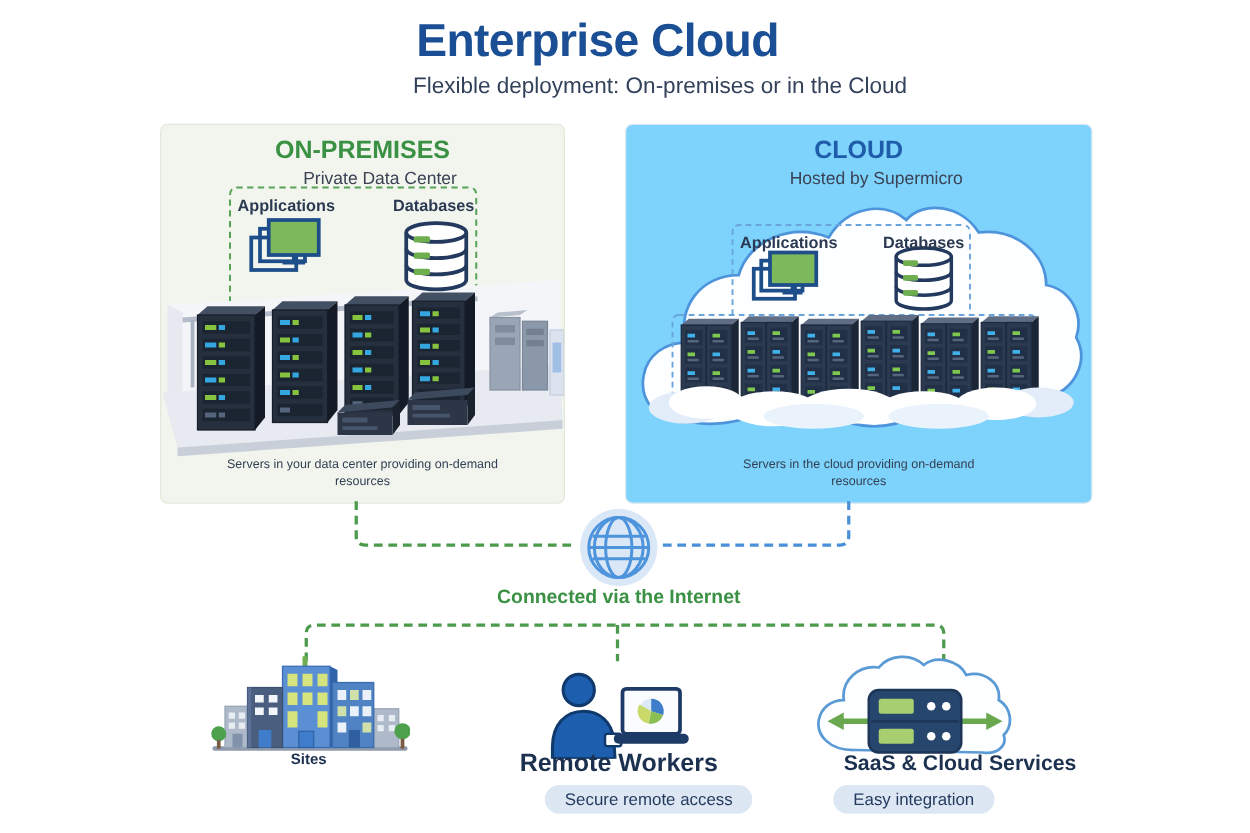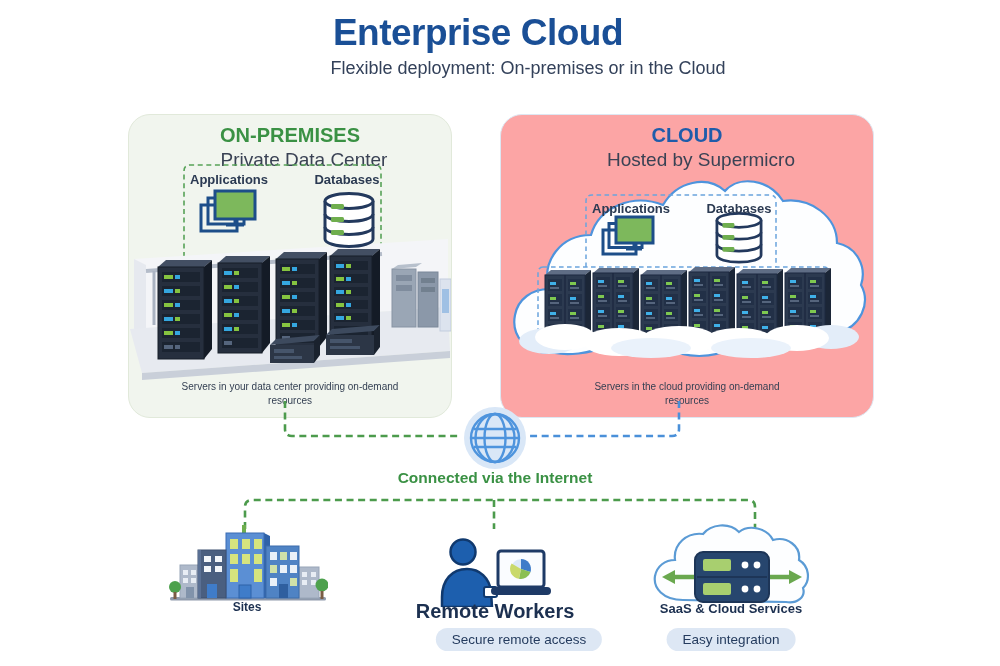--- a/index.html
+++ b/index.html
@@ -7,29 +7,29 @@
           font-family:"Liberation Sans",sans-serif;overflow:hidden;}
   .abs{position:absolute;}
 
   
   .hdr-title{top:12px;left:0;width:956px;text-align:center;
              font-size:37px;font-weight:700;color:#1a4f96;letter-spacing:-0.5px;}
   .hdr-sub{top:58px;left:0;width:1000px;text-align:center;
            font-size:18px;color:#33415a;margin-left:28px;}
 
   
-  .panel{position:absolute;top:114px;height:302px;border-radius:22px;z-index:1;}
+  .panel{position:absolute;top:99px;height:302px;border-radius:6px;z-index:1;}
   .panel-green{left:128px;width:322px;background:#f1f5ee;border:1px solid #e1e9da;}
-  .panel-blue{left:500px;width:372px;background:#fca5a5;border:1px solid #dde7f2;}
+  .panel-blue{left:500px;width:372px;background:#7dd3fc;border:1px solid #dde7f2;}
   .panel-title{position:absolute;top:9px;left:0;right:0;text-align:center;
                font-size:20px;font-weight:700;}
   .panel-green .panel-title{color:#3a9144;}
   .panel-blue  .panel-title{color:#1f5caa;}
   .panel-sub{position:absolute;top:34px;left:0;right:0;text-align:center;
-             font-size:19px;color:#3a4254;padding-left:28px;}
+             font-size:14px;color:#3a4254;padding-left:28px;}
   .icon-label{position:absolute;transform:translateX(-50%);white-space:nowrap;
               font-size:13px;font-weight:700;color:#2b3a52;z-index:2;}
   .panel-caption{position:absolute;bottom:10px;left:50%;transform:translateX(-50%);
                  text-align:center;font-size:10px;color:#333f52;line-height:1.35;}
   .cap-left{width:255px;}
   .cap-right{width:215px;}
   .panel-svg{position:absolute;left:0;top:0;}
 
   
   .globe-wrap{left:464px;top:407px;width:62px;height:62px;border-radius:50%;
@@ -424,16 +424,16 @@
     </g>
     <rect x="50" y="28" width="74" height="50" rx="8" fill="#27466e" stroke="#1d3557" stroke-width="2"></rect>
     <line x1="52" y1="53" x2="122" y2="53" stroke="#1d3557" stroke-width="2"></line>
     <rect x="58" y="35" width="28" height="12" rx="2" fill="#a8cf6f"></rect>
     <circle cx="100" cy="41" r="3.4" fill="#ffffff"></circle>
       <circle cx="112" cy="41" r="3.4" fill="#ffffff"></circle>
     <rect x="58" y="59" width="28" height="12" rx="2" fill="#a8cf6f"></rect>
     <circle cx="100" cy="65" r="3.4" fill="#ffffff"></circle>
       <circle cx="112" cy="65" r="3.4" fill="#ffffff"></circle>
   </svg>
-  <div class="ep-label" style="left:731px;top:601px;font-size:13px;">SaaS &amp; Cloud Services</div>
+  <div class="ep-label" style="left:768px;top:601px;font-size:17px;">SaaS &amp; Cloud Services</div>
   <div class="badge" style="left:731px;top:628px;">Easy integration</div>
 
 </div>
 
 </body></html>

